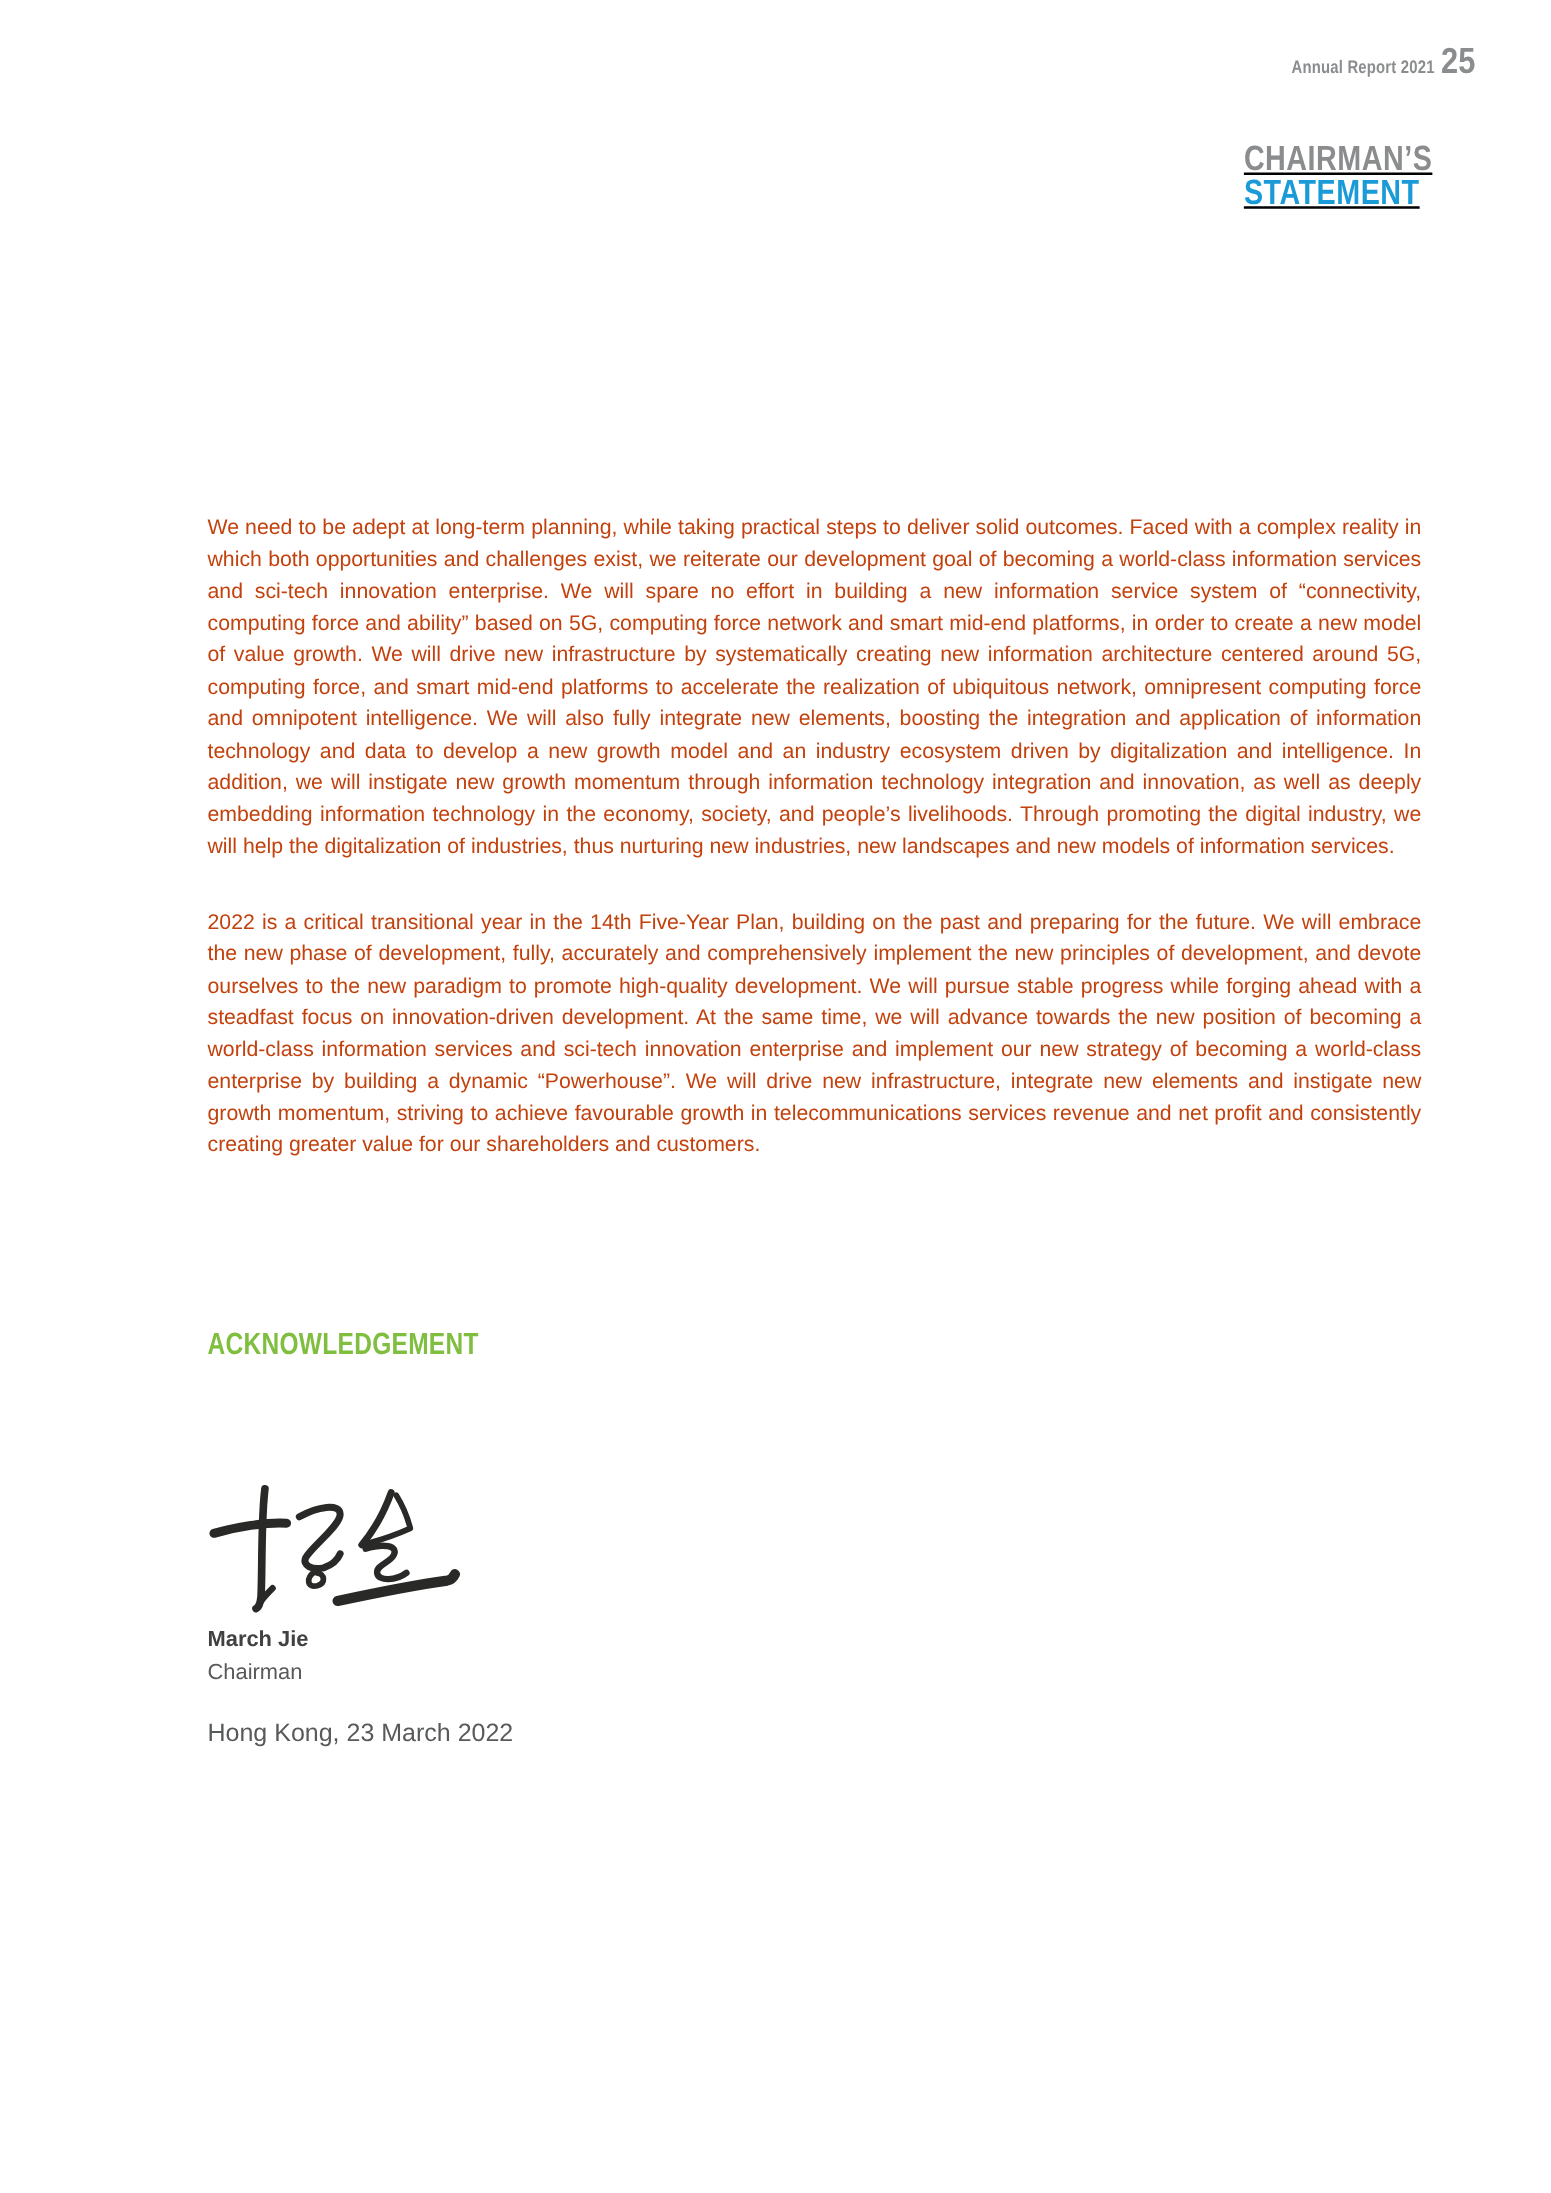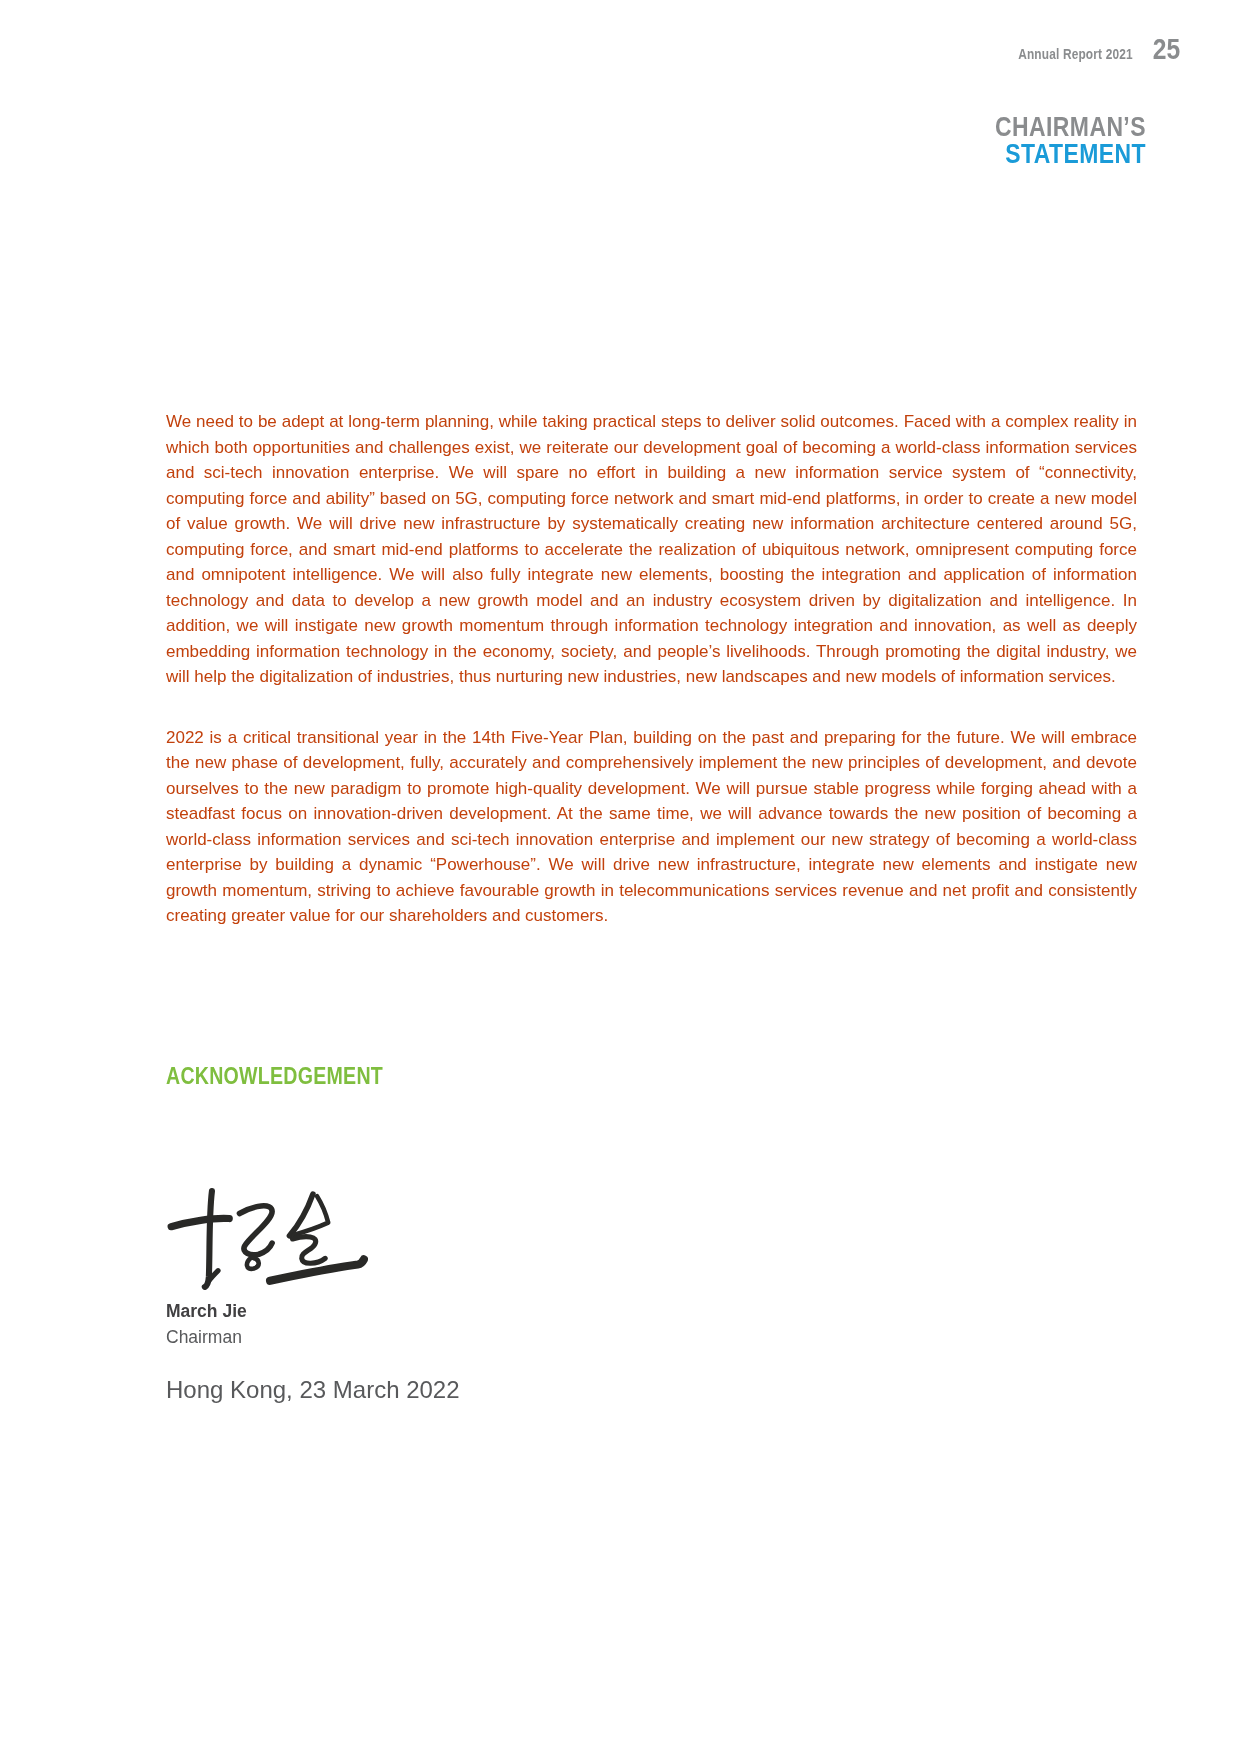--- a/index.html
+++ b/index.html
@@ -17,21 +17,20 @@
     background: #ffffff;
   }
 
   
   .running-header {
     position: absolute;
     top: 33px;
     right: 61px;
     display: flex;
     align-items: baseline;
-    gap: 15px;
     color: #8A8C8E;
   }
   .running-header .report-label {
     display: inline-block;
     font-size: 14.5px;
     font-weight: bold;
     letter-spacing: 0.2px;
     transform: scaleX(0.82);
     transform-origin: right center;
   }
@@ -41,25 +40,25 @@
     font-weight: bold;
     transform: scaleX(0.85);
     transform-origin: right center;
   }
 
   
   .chapter-title {
     position: absolute;
     top: 113px;
     right: 95px;
-    text-align: right;
     font-weight: bold;
     font-size: 28px;
     line-height: 27px;
     letter-spacing: 0.5px;
+    text-decoration: underline;
   }
   .chapter-title .line {
     display: block;
     transform: scaleX(0.82);
     transform-origin: right center;
     white-space: nowrap;
   }
   .chapter-title .line-gray { color: #8A8C8E; }
   .chapter-title .line-blue { color: #1A9BD8; }
 
@@ -118,21 +117,21 @@
     position: absolute;
     left: 166px;
     top: 1327px;
     font-size: 17.5px;
     color: #58595B;
   }
   .place-date {
     position: absolute;
     left: 166px;
     top: 1376px;
-    font-size: 24px;
+    font-size: 20px;
     color: #58595B;
   }
 </style>
 </head>
 <body>
 
 <div class="page">
 
   <div class="running-header">
     <span class="report-label">Annual Report 2021</span>

